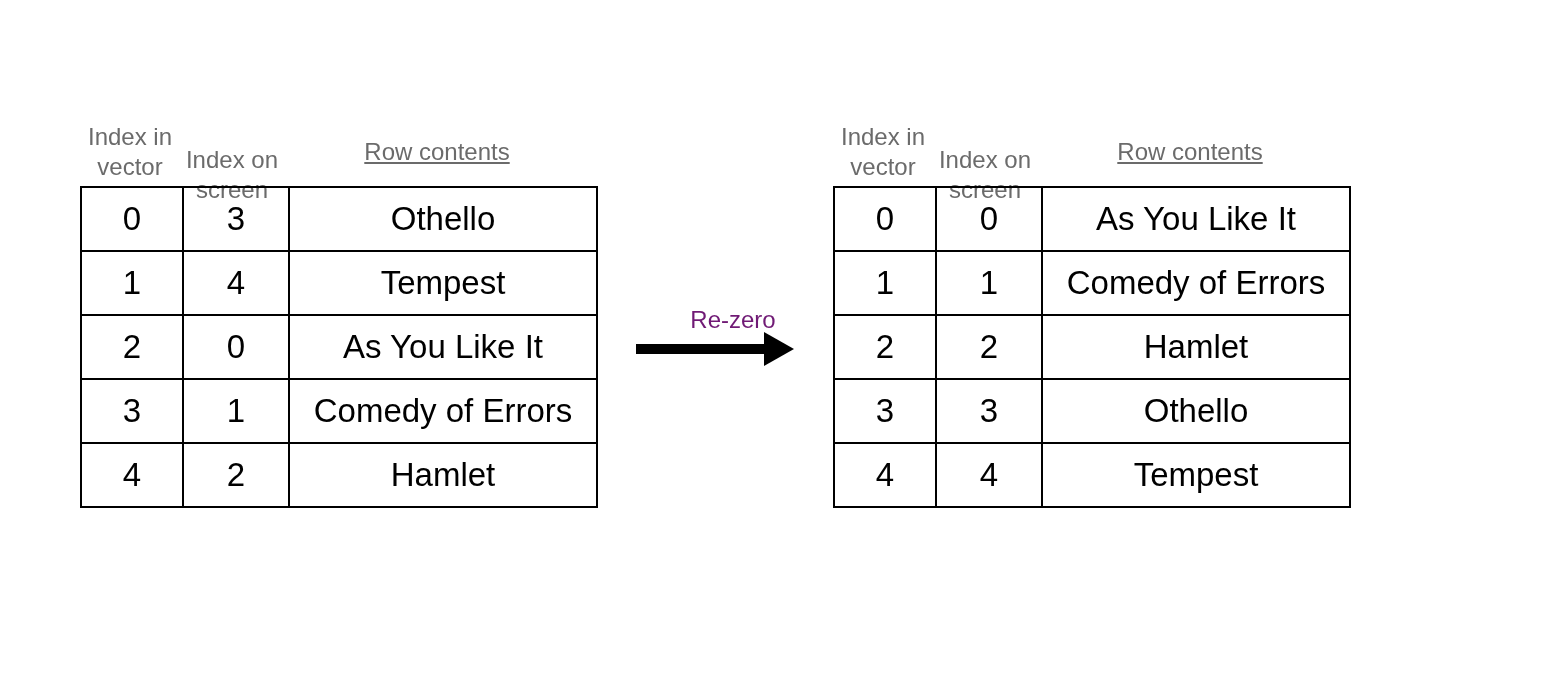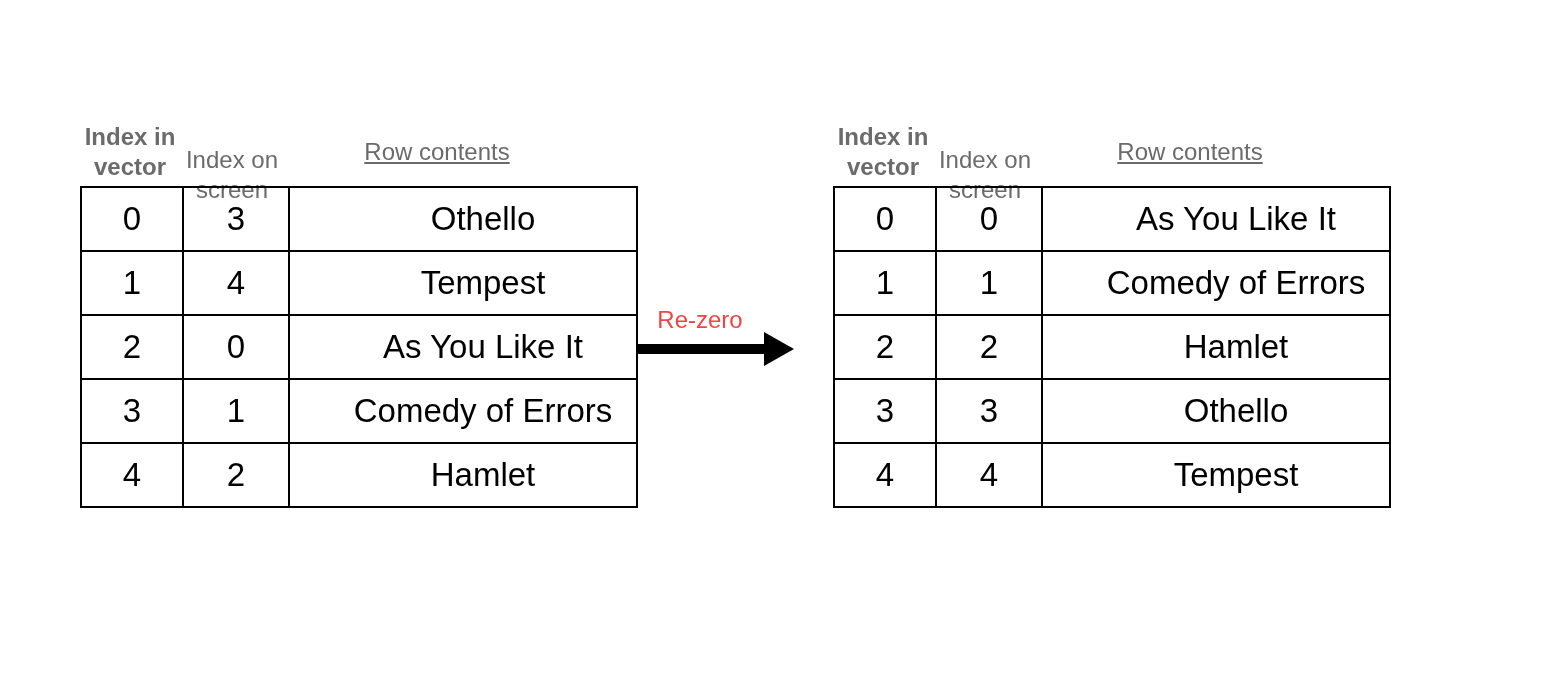--- a/index.html
+++ b/index.html
@@ -23,21 +23,21 @@
   .header-row.right { left: 833px; }
   .header-cell {
     display: flex;
     align-items: center;
     justify-content: center;
     text-align: center;
     color: #6b6b6b;
     font-size: 24px;
     line-height: 30px;
   }
-  .header-cell.c1 { width: 100px; font-weight: bold; }
+  .header-cell.c1 { width: 100px; }
   .header-cell.c2 { width: 104px; margin-top: 46px; }
   .header-cell.c3 { width: 306px; text-decoration: underline; }
 
   
   .data-table {
     position: absolute;
     top: 186px;
     border-collapse: collapse;
     table-layout: fixed;
   }
@@ -49,30 +49,30 @@
     padding: 0;
     text-align: center;
     vertical-align: middle;
     font-size: 33px;
     color: #000000;
     white-space: nowrap;
     overflow: hidden;
   }
   .data-table td.c1 { width: 100px; }
   .data-table td.c2 { width: 104px; }
-  .data-table td.c3 { width: 306px; padding-left: 40px; }
+  .data-table td.c3 { width: 306px; }
 
   
   .arrow-label {
     position: absolute;
-    left: 630px;
+    left: 663px;
     top: 306px;
     width: 140px;
     text-align: center;
-    color: #ef4444;
+    color: #701a75;
     font-size: 24px;
     line-height: 28px;
   }
   .arrow-shaft {
     position: absolute;
     left: 636px;
     top: 344px;
     width: 128px;
     height: 10px;
     background: #000000;

